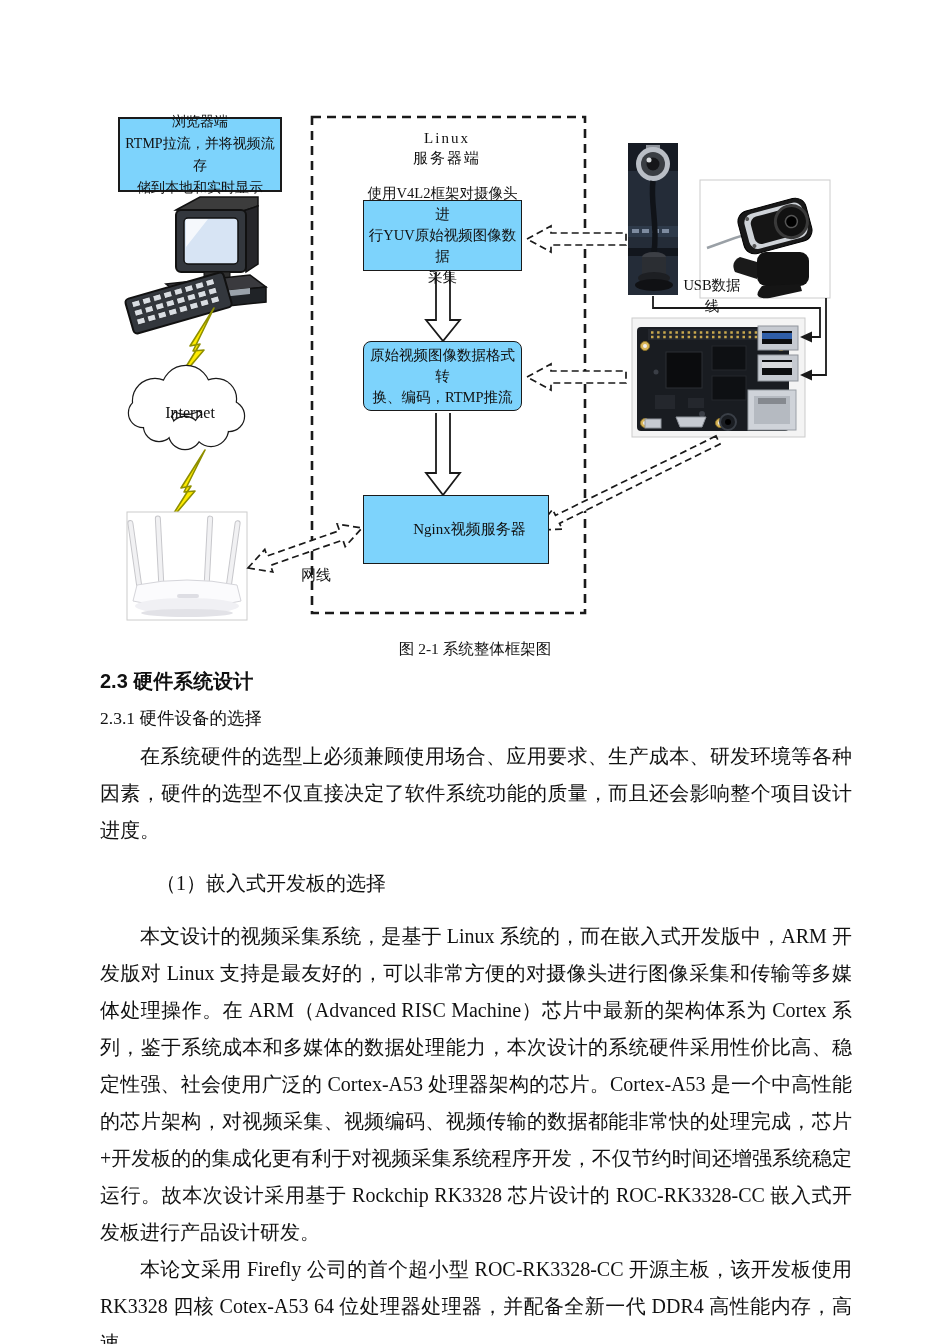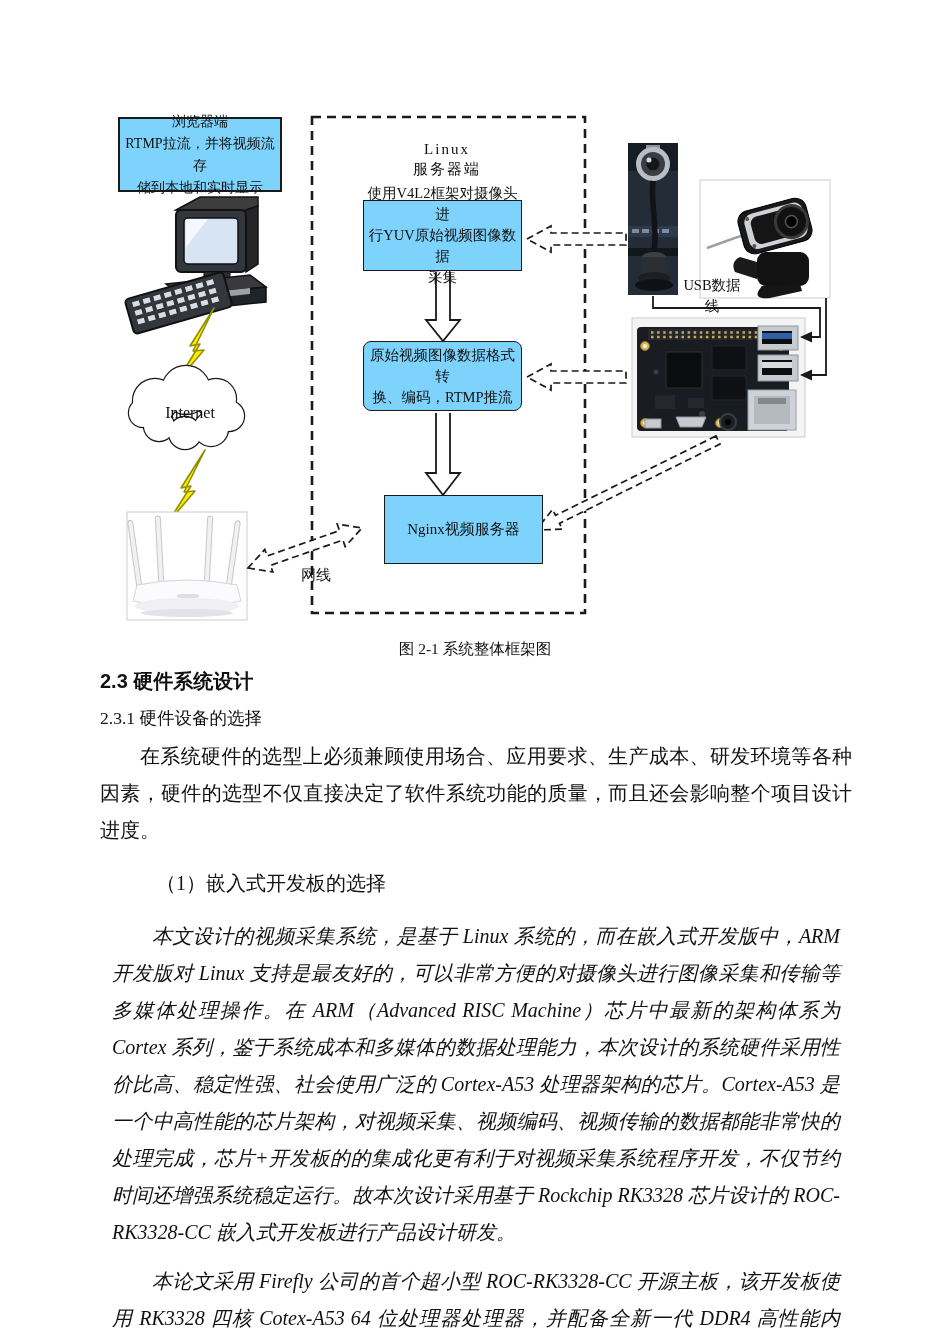--- a/index.html
+++ b/index.html
@@ -18,34 +18,34 @@
   .cloud{fill:#ffffff;stroke:var(--line,#1a1a1a);stroke-width:2.4;}
   .cloudfill{fill:#ffffff;stroke:none;}
   .bolt{fill:var(--lightning-fill,#ffec00);stroke:var(--lightning-edge,#8f8f00);stroke-width:1.6;stroke-linejoin:round;}
 
   
   .dbox{position:absolute;border:1.6px solid #1a1a1a;background:#7dd3fc;display:flex;align-items:center;justify-content:center;
         text-align:center;font-size:14.5px;line-height:21px;white-space:pre-line;}
   .browser-box{left:118px;top:117px;width:160px;height:71px;border-width:2.2px;font-size:14px;line-height:22px;}
   .capture-box{left:363px;top:200px;width:157px;height:69px;}
   .encode-box{left:363px;top:341px;width:157px;height:68px;border-radius:8px;}
-  .nginx-box{left:384px;top:495px;width:157px;height:67px;font-size:15px;}
+  .nginx-box{left:363px;top:495px;width:157px;height:67px;font-size:15px;padding-left:27px;}
   .dlabel{position:absolute;font-size:15px;line-height:20px;white-space:pre-line;text-align:center;}
-  .server-title{left:390px;top:139px;width:114px;letter-spacing:2px;}
+  .server-title{left:390px;top:128px;width:114px;letter-spacing:2px;}
   .cloud-label{left:150px;top:403px;width:80px;font-size:16px;}
   .usb-label{left:680px;top:275px;width:64px;font-size:14.5px;line-height:21px;}
   .lan-label{left:294px;top:565px;width:44px;}
 
   .caption{text-align:center;font-size:15.5px;line-height:22px;margin:4px 0 0 0;}
   .textblock{padding:0 98px 0 100px;}
   .h2{font-family:"Liberation Sans","DejaVu Sans",sans-serif;font-weight:bold;font-size:20px;line-height:26px;margin:8px 0 12px 0;}
   .h3{font-weight:normal;font-size:17.5px;line-height:24px;margin:6px 0 0 0;}
   .para{font-size:20px;line-height:37px;margin:8px 0 0 0;text-align:justify;text-indent:2em;}
   .para.item{text-align:left;margin:16px;}
-  .para.flow{margin:12px;font-style:italic;}
+  .para.flow{margin:0;}
 </style>
 </head>
 <body>
 
 <div class="page">
 
   <div class="diagram">
     <svg width="950" height="634" viewBox="0 0 950 634">
 
       <rect class="dashframe" x="312" y="117" width="273" height="496"></rect>

